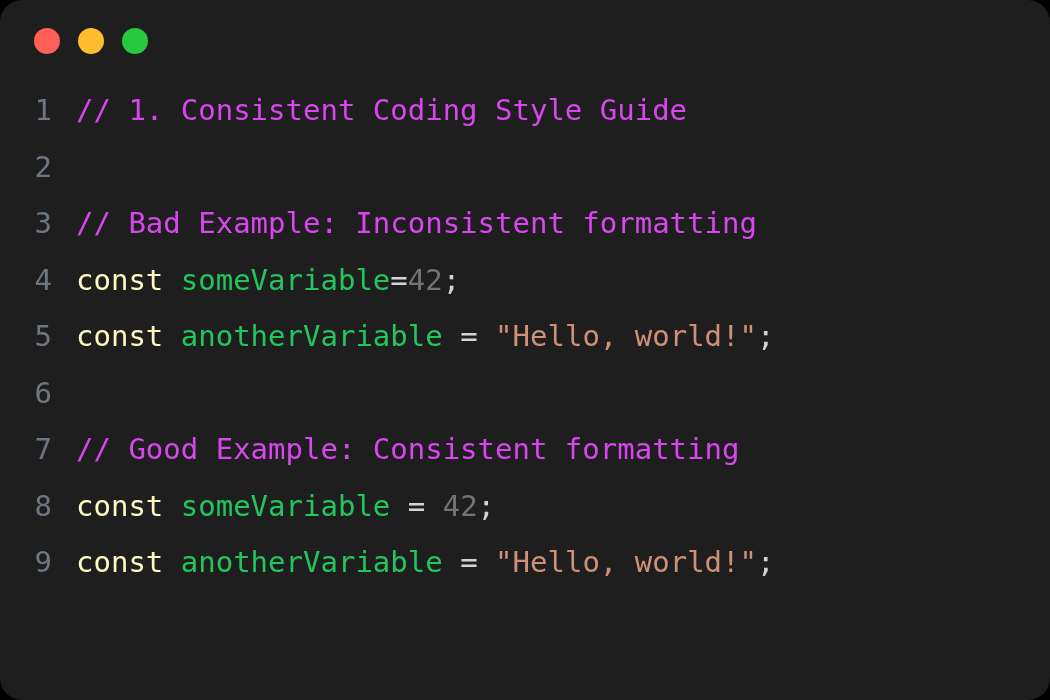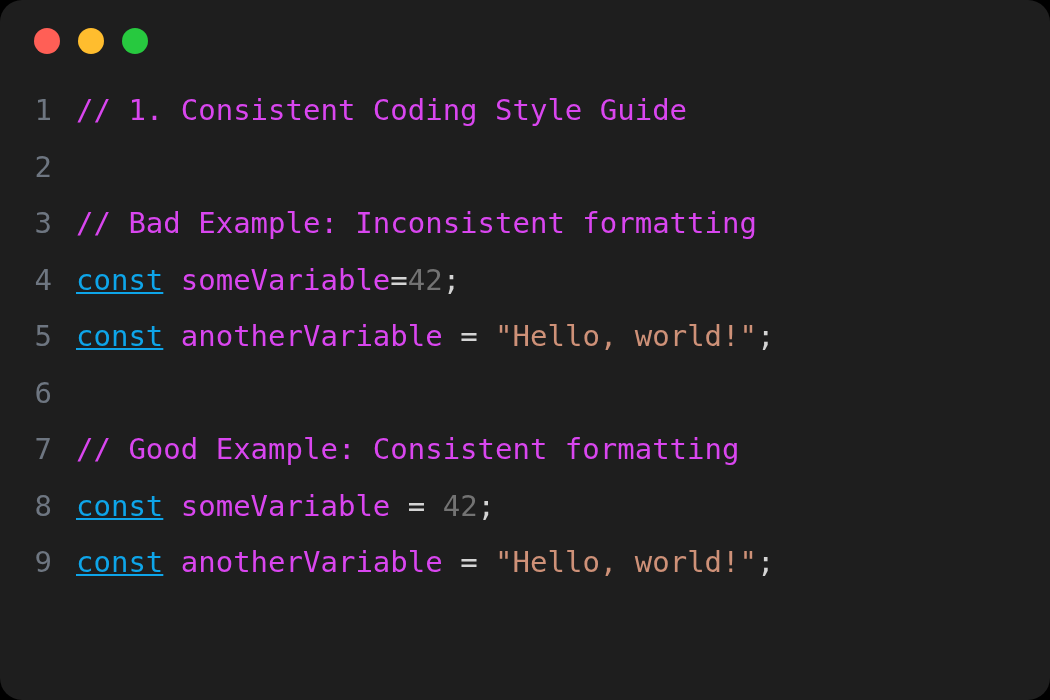--- a/index.html
+++ b/index.html
@@ -57,22 +57,22 @@
     padding-right: 24px;
     color: #6e7681;
     user-select: none;
     flex-shrink: 0;
   }
   .code {
     flex: 1;
   }
 
   .tok-comment { color: #d946ef; }
-  .tok-keyword { color: #0ea5e9; text-decoration: underline; }
-  .tok-ident   { color: #d946ef; text-align: center; }
+  .tok-keyword { color: #fef9c3; }
+  .tok-ident   { color: #22c55e; text-align: center; }
   .tok-punct   { color: #d4d4d4; }
   .tok-number  { color: #737373; }
   .tok-string  { color: #ce9178; }
 </style>
 </head>
 <body>
 
 <div class="window">
   <div class="titlebar">
     <div class="traffic-light tl-close"></div>

